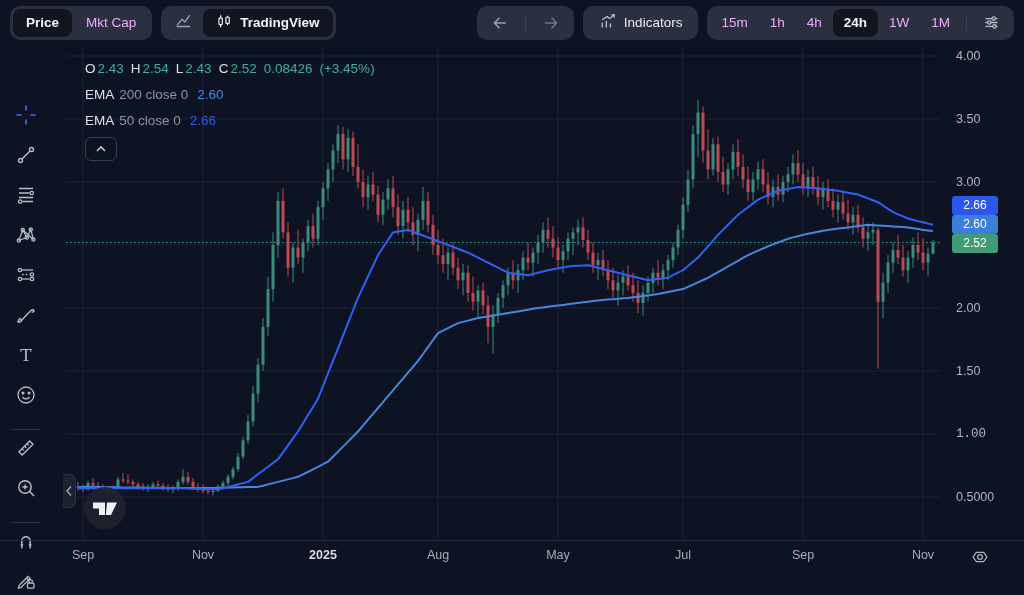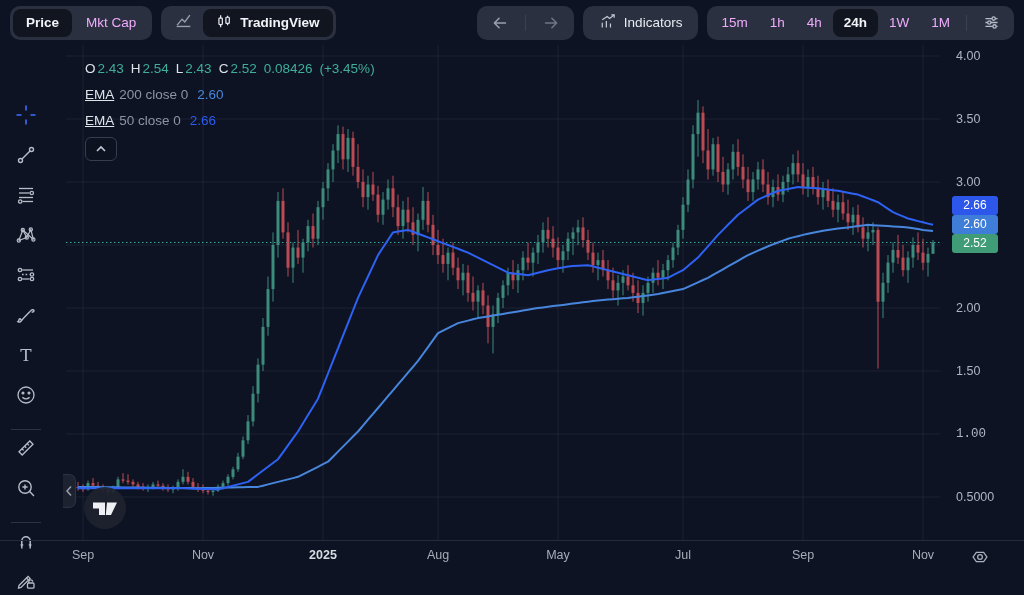--- a/index.html
+++ b/index.html
@@ -1,17 +1,17 @@
 <!DOCTYPE html>
 <html><head>
 <meta charset="utf-8">
 <style>
   html,body{margin:0;padding:0;background:#0d1322;}
   #app{position:relative;width:1024px;height:595px;overflow:hidden;background:#0d1322;
-       font-family:"Liberation Sans",sans-serif;-webkit-font-smoothing:antialiased;}
+       font-family:"Liberation Sans",sans-serif;border-radius:29px;-webkit-font-smoothing:antialiased;}
   
   .topbar{position:absolute;left:0;top:0;width:1024px;height:45px;display:flex;
           align-items:center;justify-content:space-between;padding:0 10px;box-sizing:border-box;}
   .tb-left,.tb-right{display:flex;align-items:center;gap:9px;}
   .pill{background:#2a3040;border-radius:10px;height:34px;display:flex;align-items:center;
         padding:0 3px;gap:1px;}
   .chip{appearance:none;border:none;background:transparent;color:#f0abfc;font-size:13.5px;
         font-family:inherit;height:28px;padding:0 13px;border-radius:8px;display:flex;
         align-items:center;gap:7px;cursor:pointer;white-space:nowrap;}
   .chip.active{background:#10151f;color:#f2f4f8;font-weight:700;}
@@ -28,21 +28,21 @@
          justify-content:center;cursor:pointer;}
   .ddiv{position:absolute;left:11px;width:30px;height:1px;background:#2b3242;}
   .collapse-handle{position:absolute;left:63px;width:13px;height:34px;background:#1c2230;
          border:1px solid #2c3344;border-left:none;border-radius:0 7px 7px 0;display:flex;
          align-items:center;justify-content:center;cursor:pointer;box-sizing:border-box;}
   
   .legend{position:absolute;left:85px;top:14px;font-size:13.5px;}
   .lrow{display:flex;align-items:center;gap:7px;height:18px;margin-bottom:8px;}
   .tok{display:flex;gap:2px;}
   .lk{color:#dfe3ea;} .lv{color:#3fae9b;}
-  .ema-name{color:#dfe3ea;text-decoration:underline;} .ema-params{color:#8d94a2;margin-left:5px;}
+  .ema-name{color:#dfe3ea;} .ema-params{color:#8d94a2;margin-left:5px;}
   .ema-val{margin-left:9px;}
   .collapse-btn{width:30px;height:22px;border:1px solid #363d4e;border-radius:6px;
         background:rgba(13,19,34,.6);display:flex;align-items:center;justify-content:center;
         cursor:pointer;margin-top:4px;}
   
   .price-scale{position:absolute;right:0;top:0;width:84px;height:495px;cursor:ns-resize;}
   .ylab{position:absolute;left:16px;transform:translateY(-50%);font-size:12.5px;color:#aeb5c2;}
   .badge{position:absolute;left:12px;width:46px;height:19px;border-radius:3px;color:#fff;
          font-size:12px;font-weight:500;display:flex;align-items:center;justify-content:center;}
   .time-scale{position:absolute;left:0;top:495px;width:1024px;height:55px;cursor:ew-resize;

